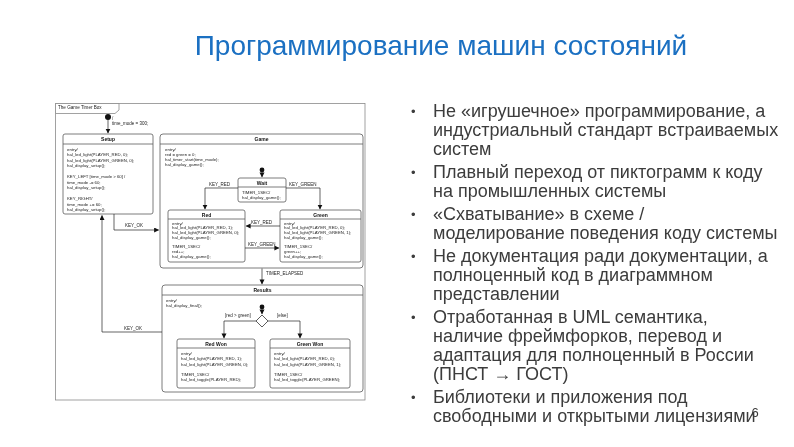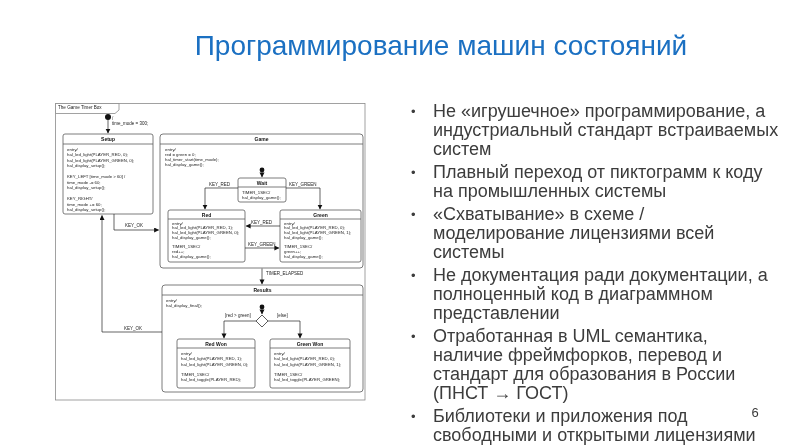--- a/index.html
+++ b/index.html
@@ -170,29 +170,29 @@
     <div class="bullet-item">
       <span class="bullet-dot">•</span>
       <span class="bullet-text">Не «игрушечное» программирование, а индустриальный стандарт встраиваемых систем</span>
     </div>
     <div class="bullet-item">
       <span class="bullet-dot">•</span>
       <span class="bullet-text">Плавный переход от пиктограмм к коду на промышленных системы</span>
     </div>
     <div class="bullet-item">
       <span class="bullet-dot">•</span>
-      <span class="bullet-text">«Схватывание» в схеме / моделирование лицензиями всей системы</span>
+      <span class="bullet-text">«Схватывание» в схеме / моделирование поведения коду системы</span>
     </div>
     <div class="bullet-item">
       <span class="bullet-dot">•</span>
       <span class="bullet-text">Не документация ради документации, а полноценный код в диаграммном представлении</span>
     </div>
     <div class="bullet-item">
       <span class="bullet-dot">•</span>
-      <span class="bullet-text">Отработанная в UML семантика, наличие фреймфорков, перевод и стандарт для образования в России (ПНСТ → ГОСТ)</span>
+      <span class="bullet-text">Отработанная в UML семантика, наличие фреймфорков, перевод и адаптация для полноценный в России (ПНСТ → ГОСТ)</span>
     </div>
     <div class="bullet-item">
       <span class="bullet-dot">•</span>
       <span class="bullet-text">Библиотеки и приложения под свободными и открытыми лицензиями</span>
     </div>
   </div>
 
   <div class="page-number">6</div>
 </div>
 

